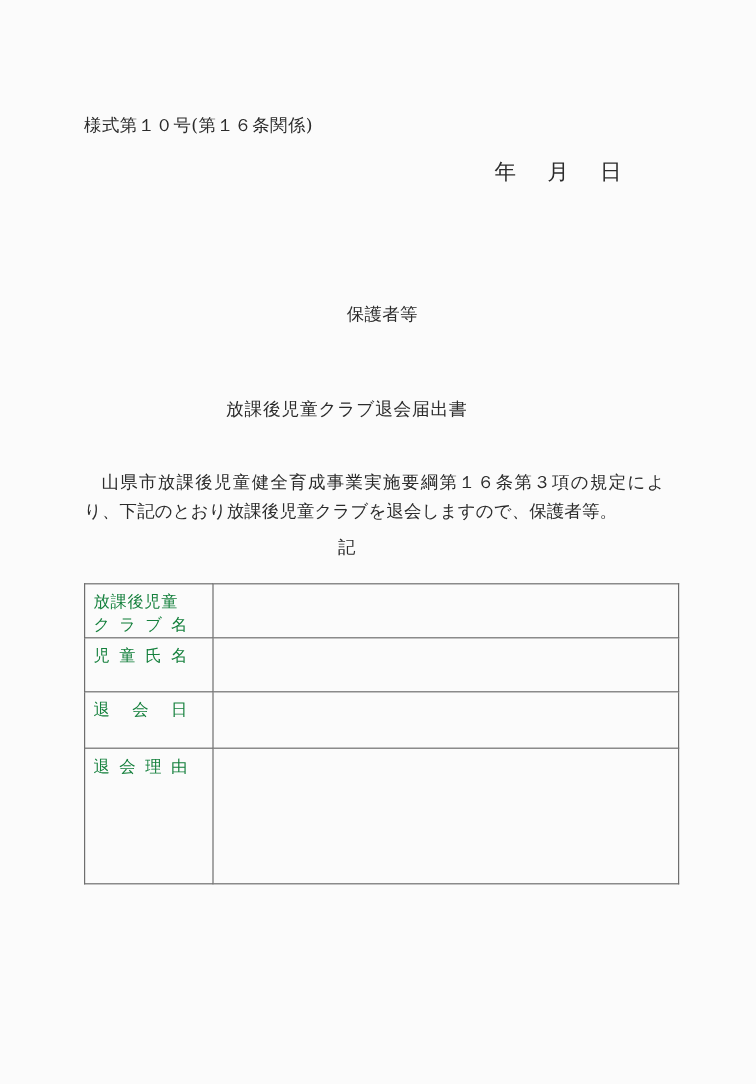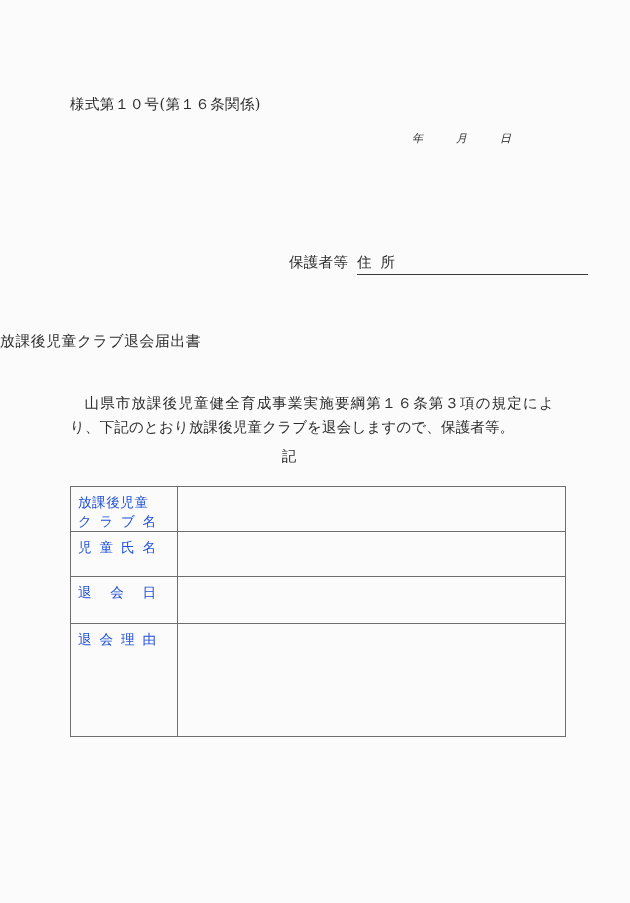--- a/index.html
+++ b/index.html
@@ -31,22 +31,21 @@
   
   .form-no {
     left: 70px;
     top: 79px;
     font-size: 14.5px;
     letter-spacing: 0.4px;
   }
   .date-line {
     left: 412px;
     top: 115px;
-    font-size: 11px;
-    font-style: italic;
+    font-size: 18px;
   }
   .date-line .unit { display: inline-block; width: 44px; }
   .date-line .unit:last-child { width: auto; }
 
   .addressee {
     left: 104px;
     top: 172px;
     font-size: 14.5px;
     letter-spacing: 0.3px;
   }
@@ -84,21 +83,21 @@
     flex: 1;
     min-height: 1px;
   }
 
   
   .doc-title {
     position: absolute;
     left: 0;
     right: 0;
     top: 316px;
-    text-align: left;
+    text-align: center;
     font-size: 14.8px;
     letter-spacing: 0.6px;
   }
 
   
   .body-para {
     position: absolute;
     left: 70px;
     top: 375px;
     width: 484px;
@@ -132,21 +131,21 @@
     border: 1px solid #6e6e6e;
     padding: 0;
     vertical-align: top;
     background: transparent;
   }
   .form-table td.label {
     width: 93px;
     font-size: 13.6px;
     padding: 6px 6px 0 7px;
     line-height: 19px;
-    color: #1d4ed8;
+    color: #15803d;
   }
   .form-table td.value {
     width: 387px;
   }
   
   .lbl-spread {
     display: flex;
     justify-content: space-between;
     width: 78px;
   }
@@ -178,24 +177,20 @@
   <div class="abs form-no">様式第１０号(第１６条関係)</div>
 
   <div class="abs date-line">
     <span class="unit">年</span><span class="unit">月</span><span class="unit">日</span>
   </div>
 
 
   <div class="guardian">
     <div class="g-row">
       <span class="g-prefix">保護者等</span>
-      <span class="g-field">
-        <span class="g-label"><span>住</span><span class="sp"></span><span>所</span></span>
-        <span class="g-value"></span>
-      </span>
     </div>
   </div>
 
   <div class="doc-title">放課後児童クラブ退会届出書</div>
 
   <div class="body-para">山県市放課後児童健全育成事業実施要綱第１６条第３項の規定により、下記のとおり放課後児童クラブを退会しますので、保護者等。</div>
 
   <div class="ki">記</div>
 
   <table class="form-table">

